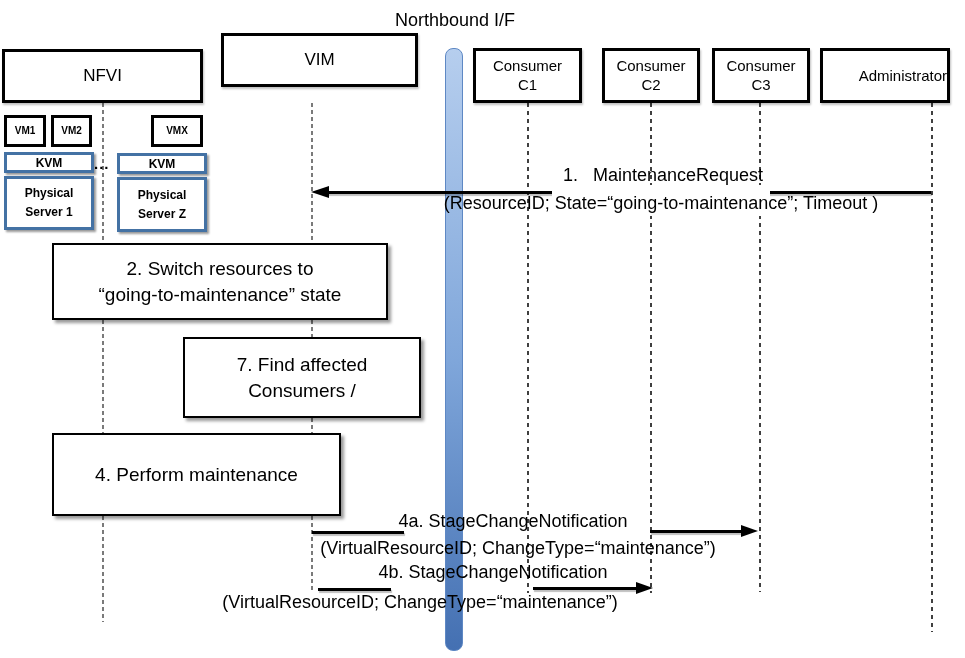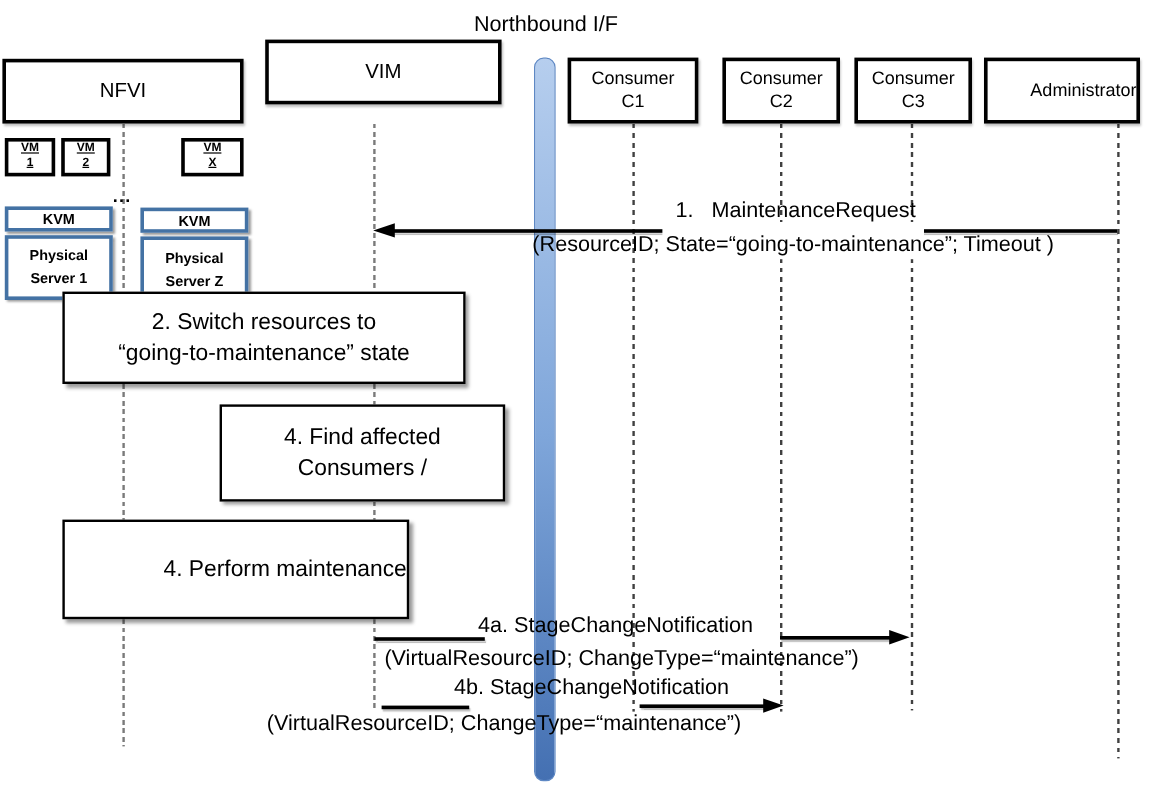--- a/index.html
+++ b/index.html
@@ -13,29 +13,28 @@
   .actor {
     border:3px solid #000; background:#fff; z-index:2;
     display:flex; flex-direction:column; align-items:center; justify-content:center;
     text-align:center; box-shadow:1px 2px 2px rgba(0,0,0,0.25);
   }
   .actor .l1, .actor .l2 { line-height:1.25; }
 
   
   .vmbox {
     border:3px solid #000; background:#fff; z-index:2;
-    display:flex; flex-direction:column; align-items:center; justify-content:flex-start;
-    text-align:center; font-size:10px; font-weight:600; line-height:1.15;text-decoration:underline;
+    display:flex; flex-direction:row; align-items:center; justify-content:center;
+    text-align:center; font-size:10px; font-weight:600; line-height:1.15;
   }
   .bluebox {
     border:3px solid #4472A4; background:#fff; z-index:2;
     display:flex; flex-direction:column; align-items:center; justify-content:center;
     text-align:center; font-weight:600; font-size:12px;
     box-shadow:2px 2px 2px rgba(0,0,0,0.4);
-    margin-top:20px;
   }
   .dots { z-index:2; font-weight:bold; font-size:15px; letter-spacing:1px; }
 
   
   .lifeline { width:2px; z-index:1;
     background:repeating-linear-gradient(180deg,#7a7a7a 0 4px,transparent 4px 7px); }
   .lifeline.thin { width:1.5px;
     background:repeating-linear-gradient(180deg,#404040 0 4px,transparent 4px 8px); }
 
   
@@ -131,24 +130,24 @@
     <span>Server Z</span>
   </div>
 
   <div class="abs nbar" style="left:445px; top:48px; width:18px; height:603px;"></div>
 
   <div class="abs stepbox" style="left:52px; top:243px; width:336px; height:77px;">
     <span>2. Switch resources to</span>
     <span>“going-to-maintenance” state</span>
   </div>
   <div class="abs stepbox" style="left:183px; top:337px; width:238px; height:81px;">
-    <span>4. Find affected</span>
+    <span>7. Find affected</span>
     <span>Consumers /</span>
   </div>
-  <div class="abs stepbox" style="left:52px; top:433px; width:289px; height:83px;align-items:flex-end;">
+  <div class="abs stepbox" style="left:52px; top:433px; width:289px; height:83px;">
     <span>4. Perform maintenance</span>
   </div>
 
   <div class="abs hline z5" style="left:322px; top:191px; width:609px;"></div>
   <div class="abs head-left z5" style="left:311px; top:186px;"></div>
   <div class="abs whitebox" style="left:552px; top:185px; width:218px; height:31px;"></div>
   <div class="abs msg" style="left:513px; top:165px; width:300px;">1.   MaintenanceRequest</div>
   <div class="abs msg" style="left:411px; top:193px; width:500px;">(ResourceID; State=“going-to-maintenance”; Timeout )</div>
 
   <div class="abs msg" style="left:363px; top:511px; width:300px;">4a. StageChangeNotification</div>

